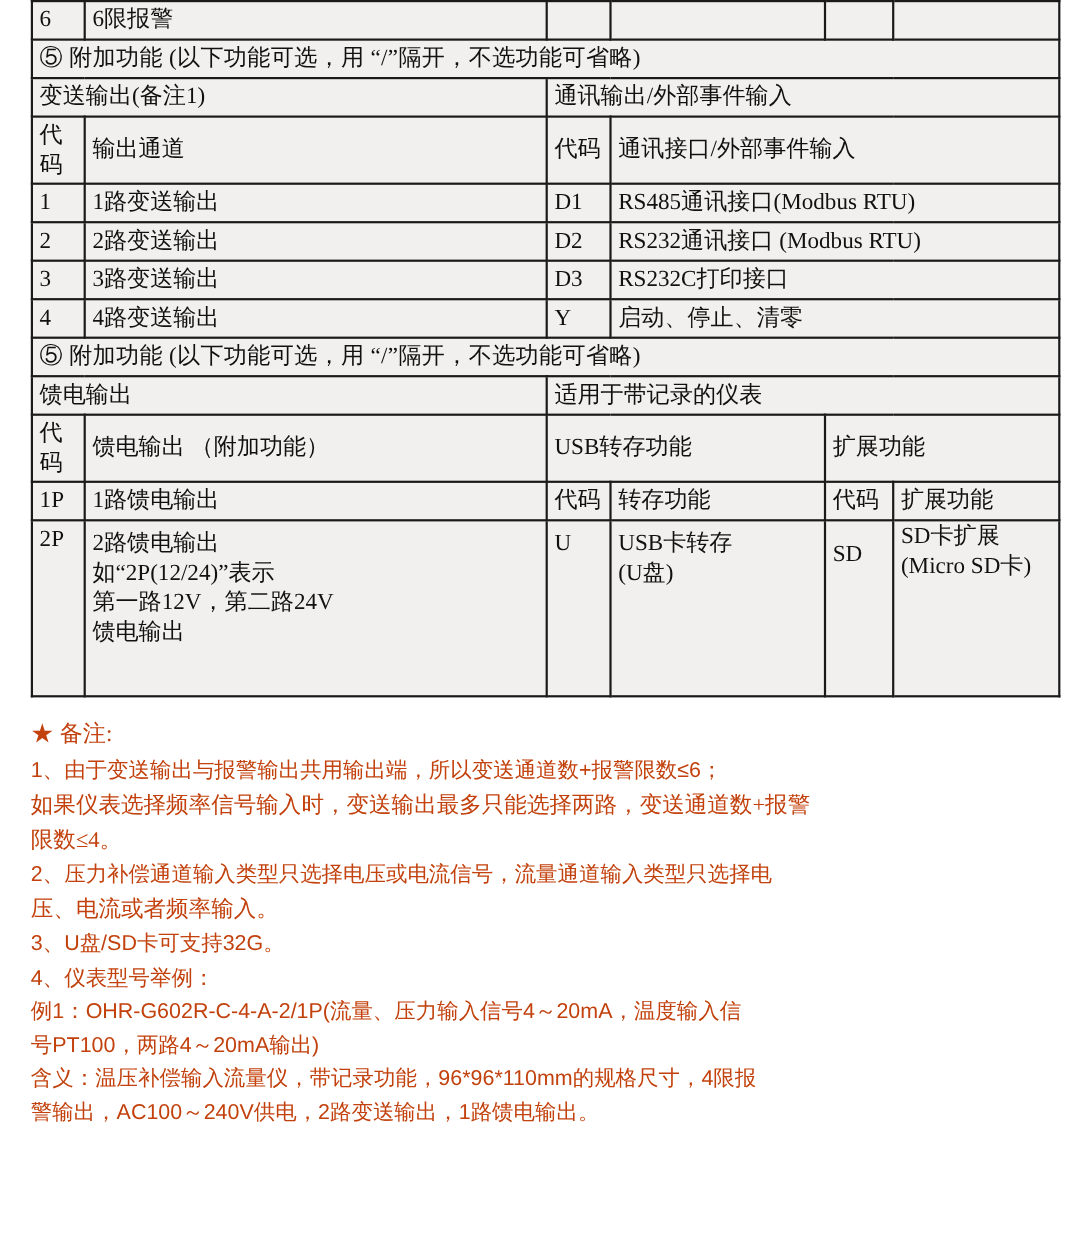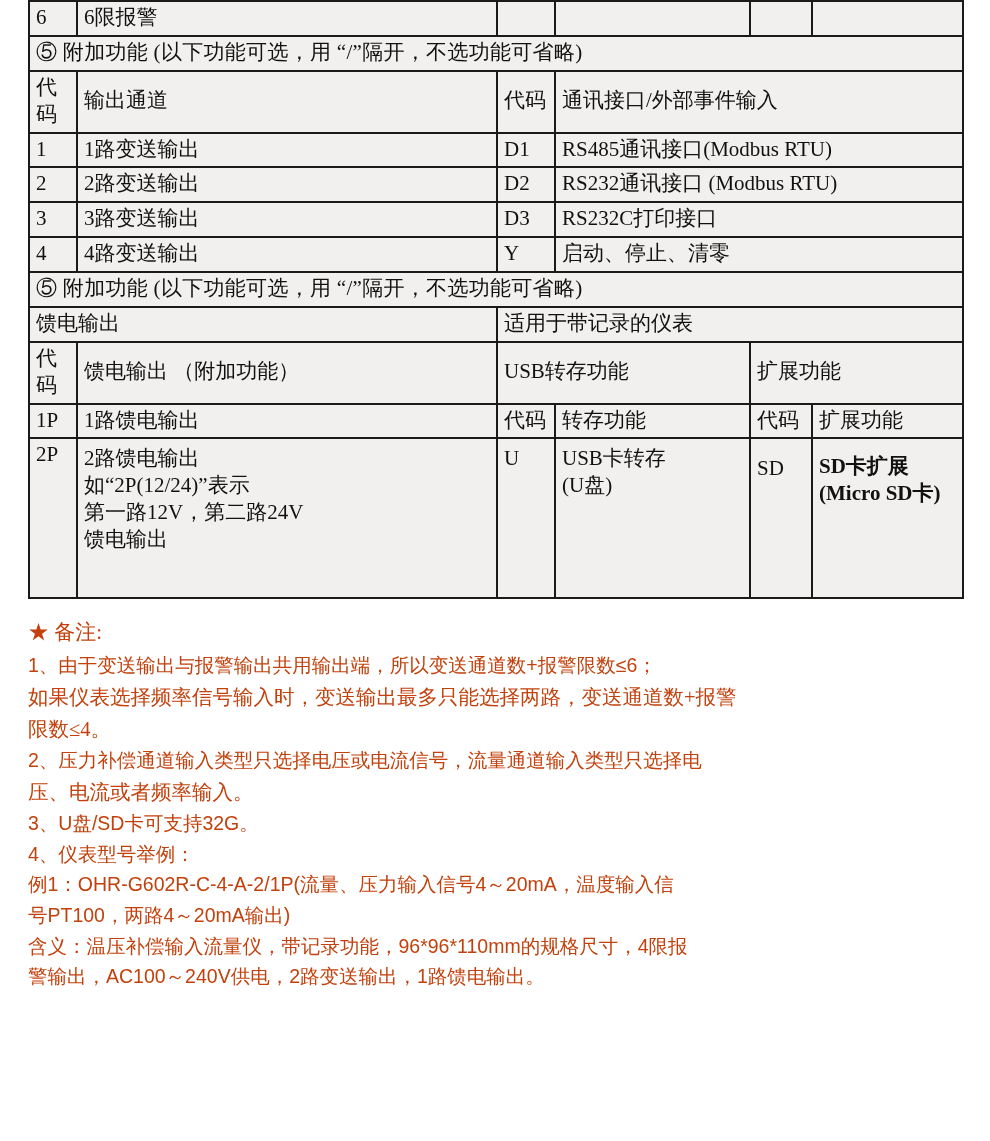--- a/index.html
+++ b/index.html
@@ -102,20 +102,24 @@
         <td></td>
         <td></td>
         <td></td>
         <td></td>
       </tr>
 
       <tr>
         <td class="section" colspan="6">⑤ 附加功能 (以下功能可选，用 “/”隔开，不选功能可省略)</td>
       </tr>
 
+      <tr>
+        <td colspan="2">变送输出(备注1)</td>
+        <td colspan="4">通讯输出/外部事件输入</td>
+      </tr>
 
       <tr>
         <td class="code">代码</td>
         <td>输出通道</td>
         <td class="code">代码</td>
         <td colspan="3">通讯接口/外部事件输入</td>
       </tr>
 
       <tr>
         <td class="code">1</td>
@@ -174,21 +178,21 @@
           <span class="sub">如“2P(12/24)”表示</span>
           <span class="sub">第一路12V，第二路24V</span>
           <span class="sub">馈电输出</span>
         </td>
         <td class="code" style="vertical-align:top; padding-top:6px;">U</td>
         <td class="multi" style="vertical-align:top; padding-top:6px;">
           <span class="sub">USB卡转存</span>
           <span class="sub">(U盘)</span>
         </td>
         <td class="code" style="vertical-align:top; padding-top:16px;">SD</td>
-        <td class="multi" style="vertical-align:top; padding-top:14px;font-weight:bold;">
+        <td class="multi" style="vertical-align:top; padding-top:0;">
           <span class="sub">SD卡扩展</span>
           <span class="sub">(Micro SD卡)</span>
         </td>
       </tr>
     </tbody>
   </table>
 
   <div class="notes">
     <p class="star">★ 备注:</p>
     <p class="sans">1、由于变送输出与报警输出共用输出端，所以变送通道数+报警限数≤6；</p>

